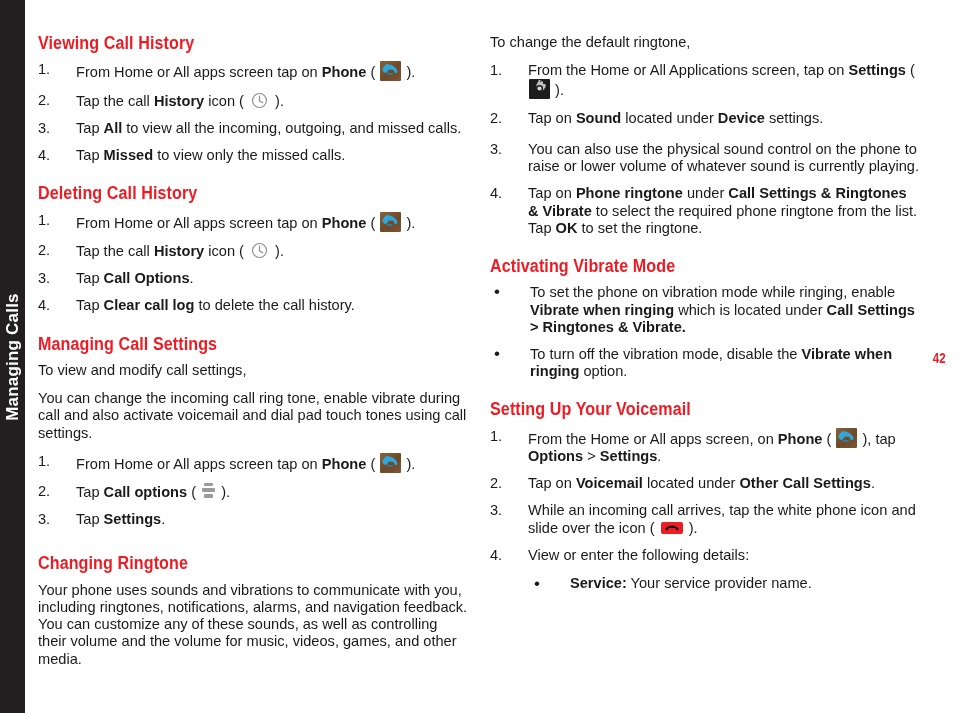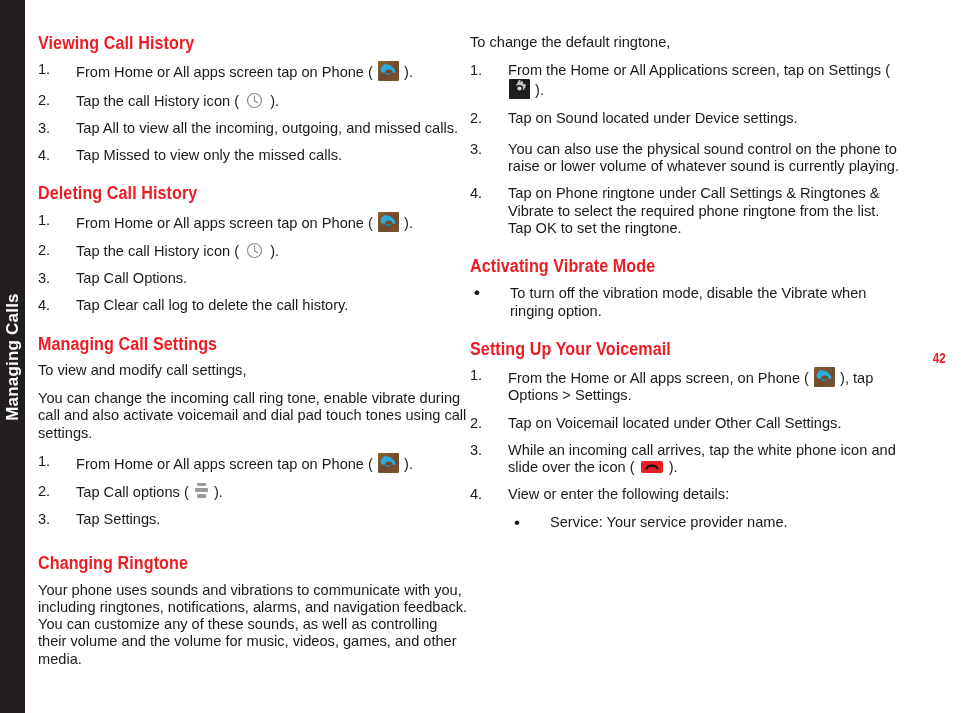--- a/index.html
+++ b/index.html
@@ -65,21 +65,21 @@
     top: 0;
     width: 968px;
     height: 593px;
   }
   .column {
     position: absolute;
     top: 34px;
     width: 430px;
   }
   #col-left  { left: 38px; }
-  #col-right { left: 470px; }
+  #col-right { left: 490px; }
 
   
   h2.sec-head {
     color: #ED1C24;
     font-family: "Liberation Sans Narrow", "Liberation Sans", sans-serif;
     font-weight: bold;
     font-size: 17.5px;
     margin: 0 0 9px 0;
     padding: 0;
     line-height: 1.05;
@@ -145,21 +145,21 @@
     position: absolute;
     left: 6px;
     top: -1px;
     font-size: 17px;
   }
   .cont-para {
     margin: 14px 0 0 0;
     font-size: 14.6px;
     line-height: 1.18;
   }
-  b { font-weight: normal; }
+  b { font-weight: bold; }
 
   
   .ico {
     display: inline-block;
     vertical-align: -4px;
     position: relative;
   }
   
   .ico-phone {
     width: 21px;
@@ -346,20 +346,21 @@
       <li>
         <span class="marker">4.</span>
         <span>Tap on <b>Phone ringtone</b> under <b>Call Settings &amp; Ringtones &amp; Vibrate</b> to select the required phone ringtone from the list. Tap <b>OK</b> to set the ringtone.</span>
       </li>
     </ol>
 
     <h2 class="sec-head spaced">Activating Vibrate Mode</h2>
     <ul class="blist">
       <li>
         <span class="marker">•</span>
+        <span>To set the phone on vibration mode while ringing, enable <b>Vibrate when ringing</b> which is located under <b>Call Settings &gt; Ringtones &amp; Vibrate.</b></span>
       </li>
       <li>
         <span class="marker">•</span>
         <span>To turn off the vibration mode, disable the <b>Vibrate when ringing</b> option.</span>
       </li>
     </ul>
 
     <h2 class="sec-head spaced">Setting Up Your Voicemail</h2>
     <ol class="olist">
       <li>

